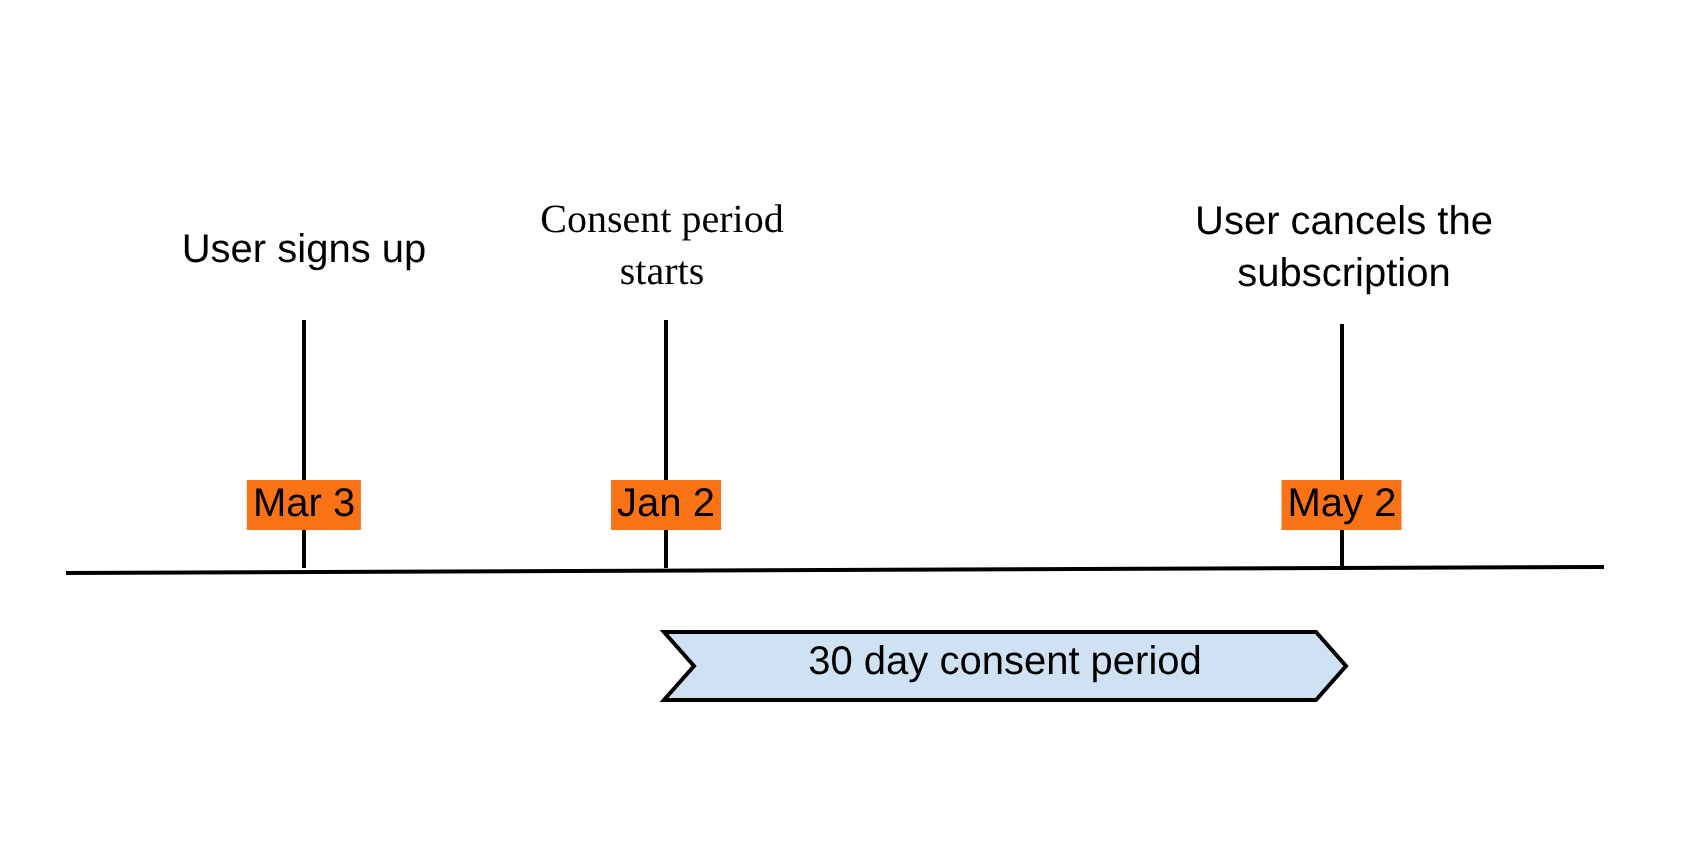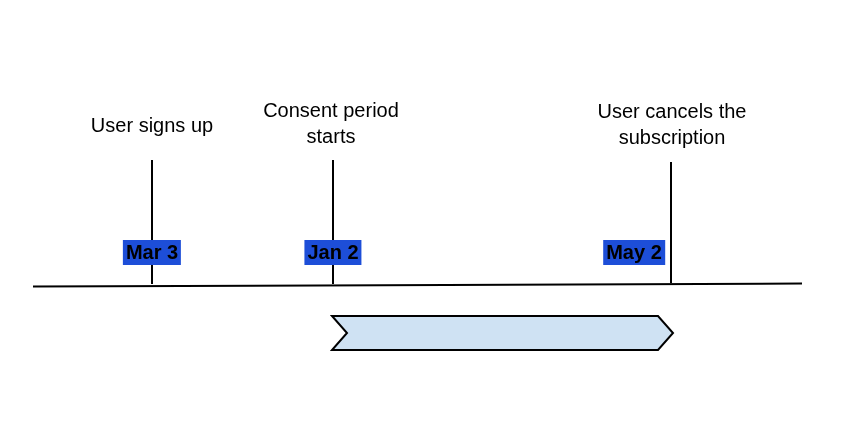--- a/index.html
+++ b/index.html
@@ -30,38 +30,37 @@
     stroke-width: 2;
     stroke-linejoin: miter;
   }
   .event-label {
     position: absolute;
     font-size: 20px;
     line-height: 26px;
     text-align: center;
   }
   .event-label.e1 { left: 62px;  width: 180px; top: 112px; }
-  .event-label.e2 { left: 251px; width: 160px; top: 97px;  }
+  .event-label.e2 { left: 251px; width: 160px; top: 97px; font-family: Liberation Serif, serif;  }
   .event-label.e3 { left: 582px; width: 180px; top: 98px;  }
   .date-badge {
     position: absolute;
     top: 240px;
     transform: translateX(-50%);
-    background: #1d4ed8;
+    background: #f97316;
     font-size: 20px;
     line-height: 25px;
     height: 25px;
     padding: 0 3px;
     white-space: nowrap;
     text-align: center;
-    font-weight: bold;
   }
   .date-badge.d1 { left: 152px; }
   .date-badge.d2 { left: 333px; }
-  .date-badge.d3 { left: 634px; text-align: center; }
+  .date-badge.d3 { left: 671px; text-align: center; }
   .banner-label {
     position: absolute;
     left: 347px;
     width: 311px;
     top: 318px;
     font-size: 20px;
     line-height: 26px;
     text-align: center;
     white-space: nowrap;
   }
@@ -83,14 +82,15 @@
   </svg>
 
   <div class="event-label e1">User signs up</div>
   <div class="event-label e2">Consent period starts</div>
   <div class="event-label e3">User cancels the subscription</div>
 
   <div class="date-badge d1">Mar 3</div>
   <div class="date-badge d2">Jan 2</div>
   <div class="date-badge d3">May 2</div>
 
+  <div class="banner-label">30 day consent period</div>
 
 </div>
 
 </body></html>

